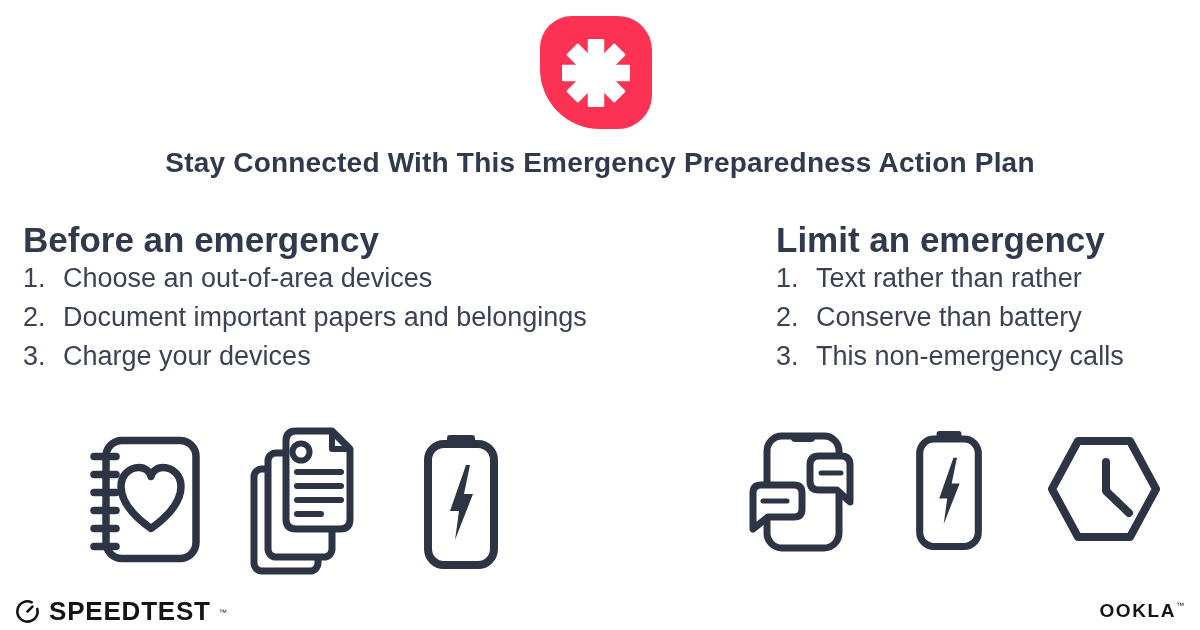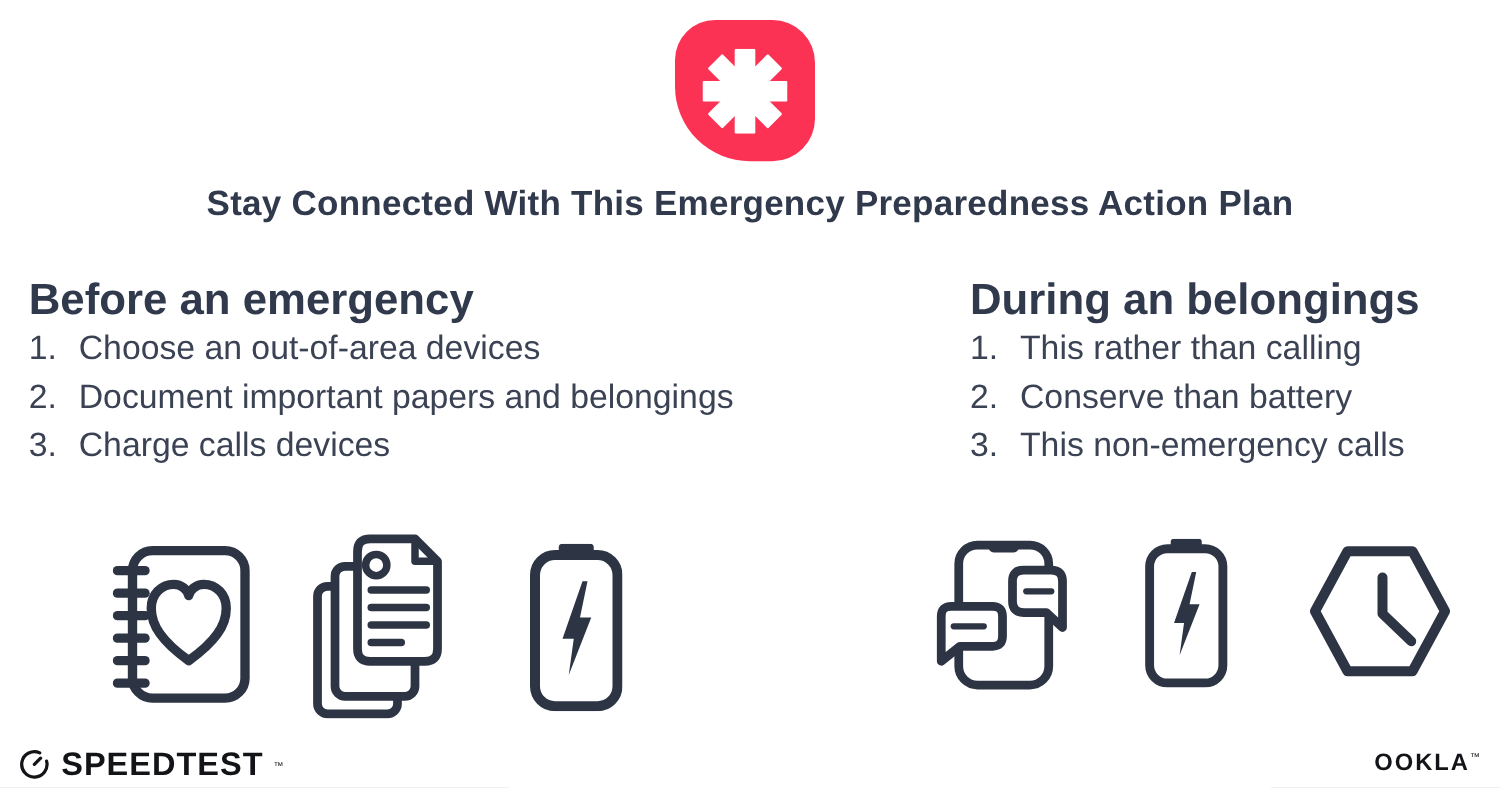--- a/index.html
+++ b/index.html
@@ -90,29 +90,29 @@
     <div class="list-row">
       <span class="num">1.</span>
       <span class="item-text">Choose an out-of-area devices</span>
     </div>
     <div class="list-row">
       <span class="num">2.</span>
       <span class="item-text">Document important papers and belongings</span>
     </div>
     <div class="list-row">
       <span class="num">3.</span>
-      <span class="item-text">Charge calls devices</span>
+      <span class="item-text">Charge your devices</span>
     </div>
   </div>
 
   <div class="col during">
-    <div class="col-heading">During an belongings</div>
+    <div class="col-heading">Limit an emergency</div>
     <div class="list-row">
       <span class="num">1.</span>
-      <span class="item-text">This rather than calling</span>
+      <span class="item-text">Text rather than rather</span>
     </div>
     <div class="list-row">
       <span class="num">2.</span>
       <span class="item-text">Conserve than battery</span>
     </div>
     <div class="list-row">
       <span class="num">3.</span>
       <span class="item-text">This non-emergency calls</span>
     </div>
   </div>

